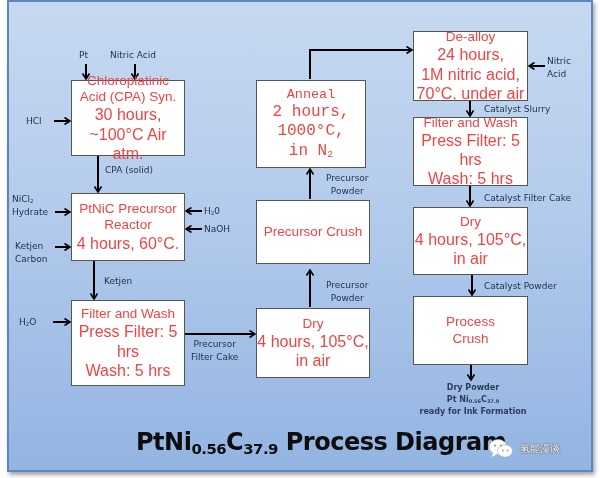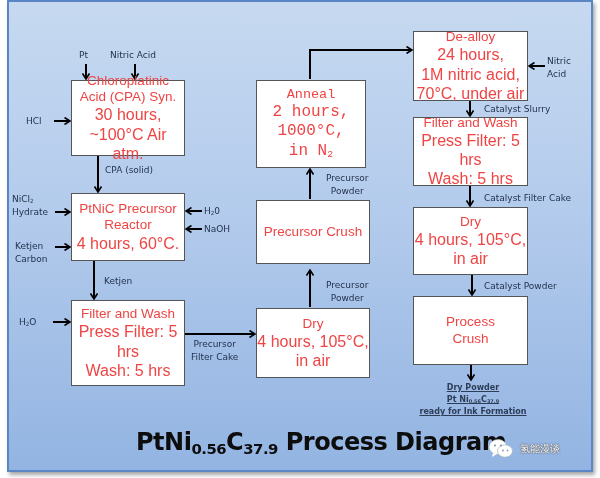--- a/index.html
+++ b/index.html
@@ -155,21 +155,21 @@
   <div>Powder</div>
 </div>
 <div class="lbl c" style="left:326px;top:172px;">
   <div>Precursor</div>
   <div>Powder</div>
 </div>
 <span class="lbl" style="left:484px;top:103px;">Catalyst Slurry</span>
 <span class="lbl" style="left:484px;top:192px;">Catalyst Filter Cake</span>
 <span class="lbl" style="left:484px;top:280px;">Catalyst Powder</span>
 
-<div class="final" style="left:418px;top:382px;width:110px;text-decoration:underline;">
+<div class="final" style="left:418px;top:382px;width:110px;">
   <div>Dry Powder</div>
   <div><span>Pt Ni</span><sub>0.56</sub><span>C</span><sub>37.9</sub></div>
   <div>ready for Ink Formation</div>
 </div>
 
 <div class="main-title"><span>PtNi</span><sub>0.56</sub><span>C</span><sub>37.9</sub><span> Process Diagram</span></div>
 
 <div class="watermark">
   <svg width="26" height="22" viewBox="0 0 26 22">
     <ellipse cx="10" cy="9" rx="9" ry="7.5" fill="#ffffff" stroke="#9aa" stroke-width="0.6"></ellipse>

